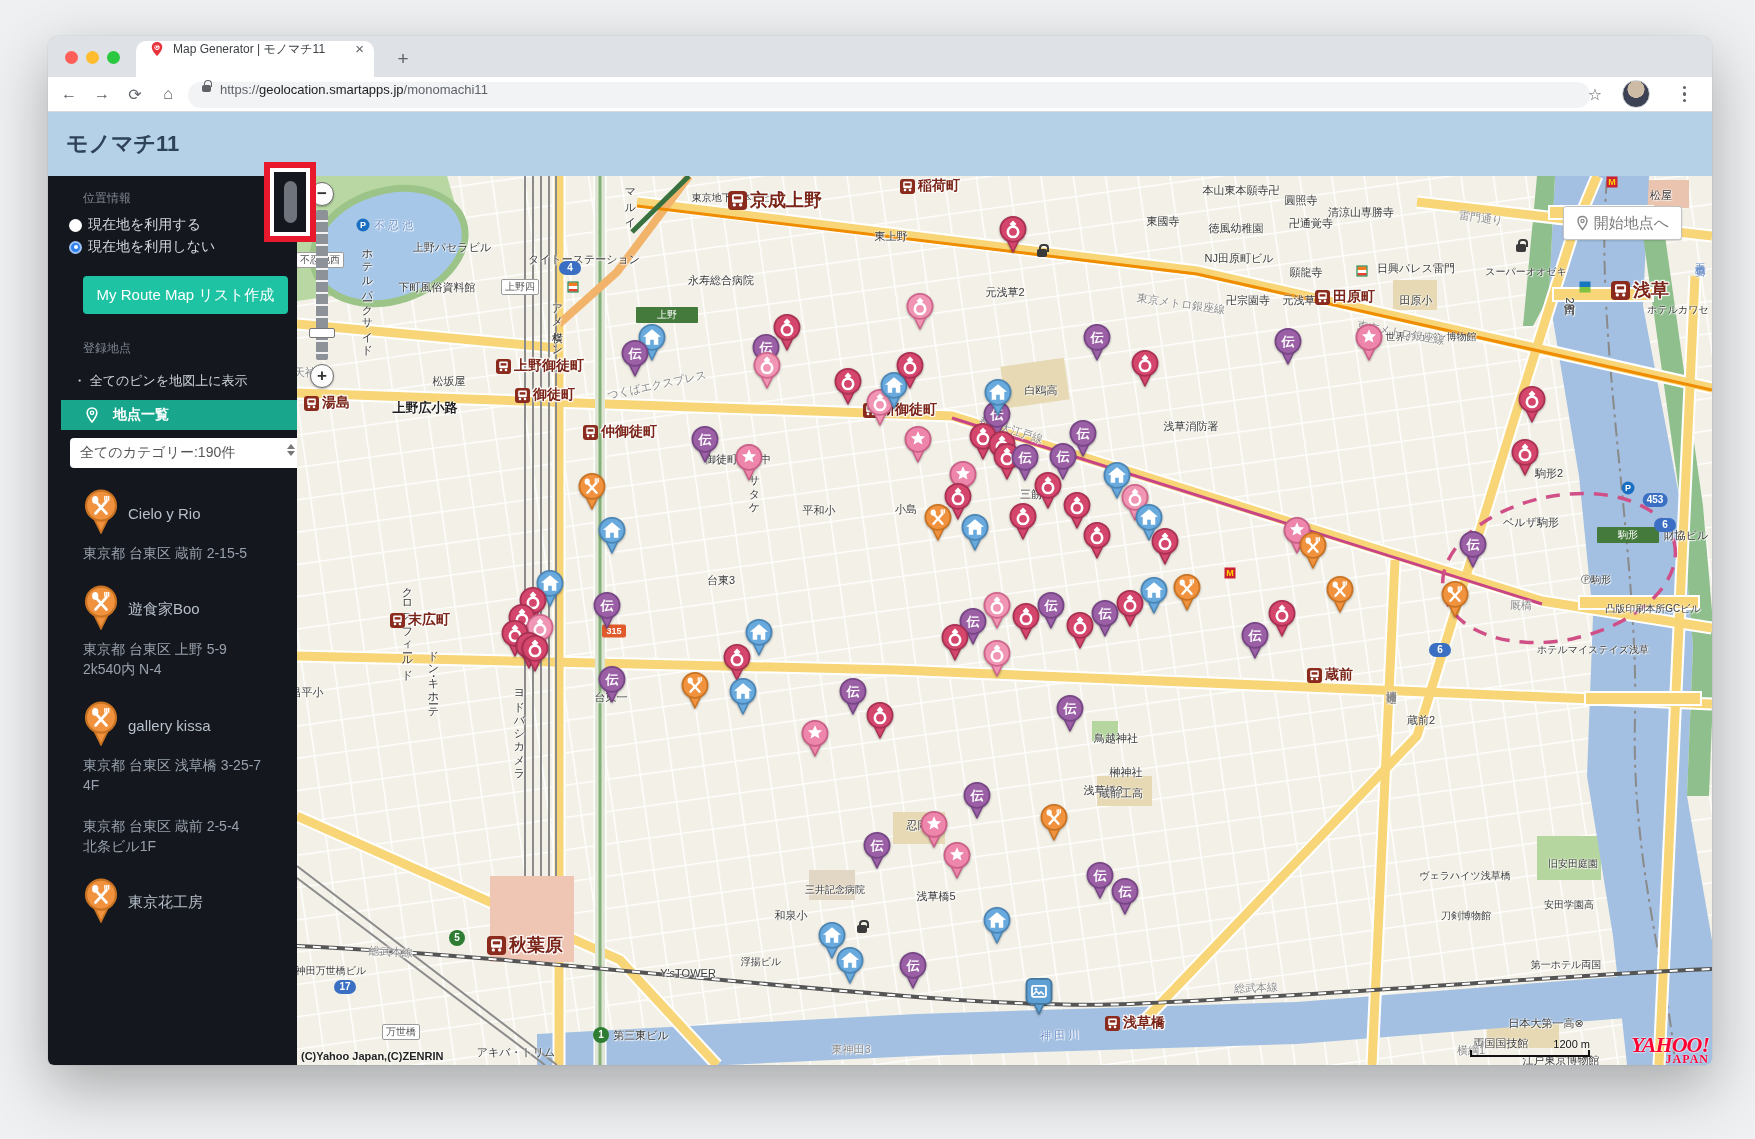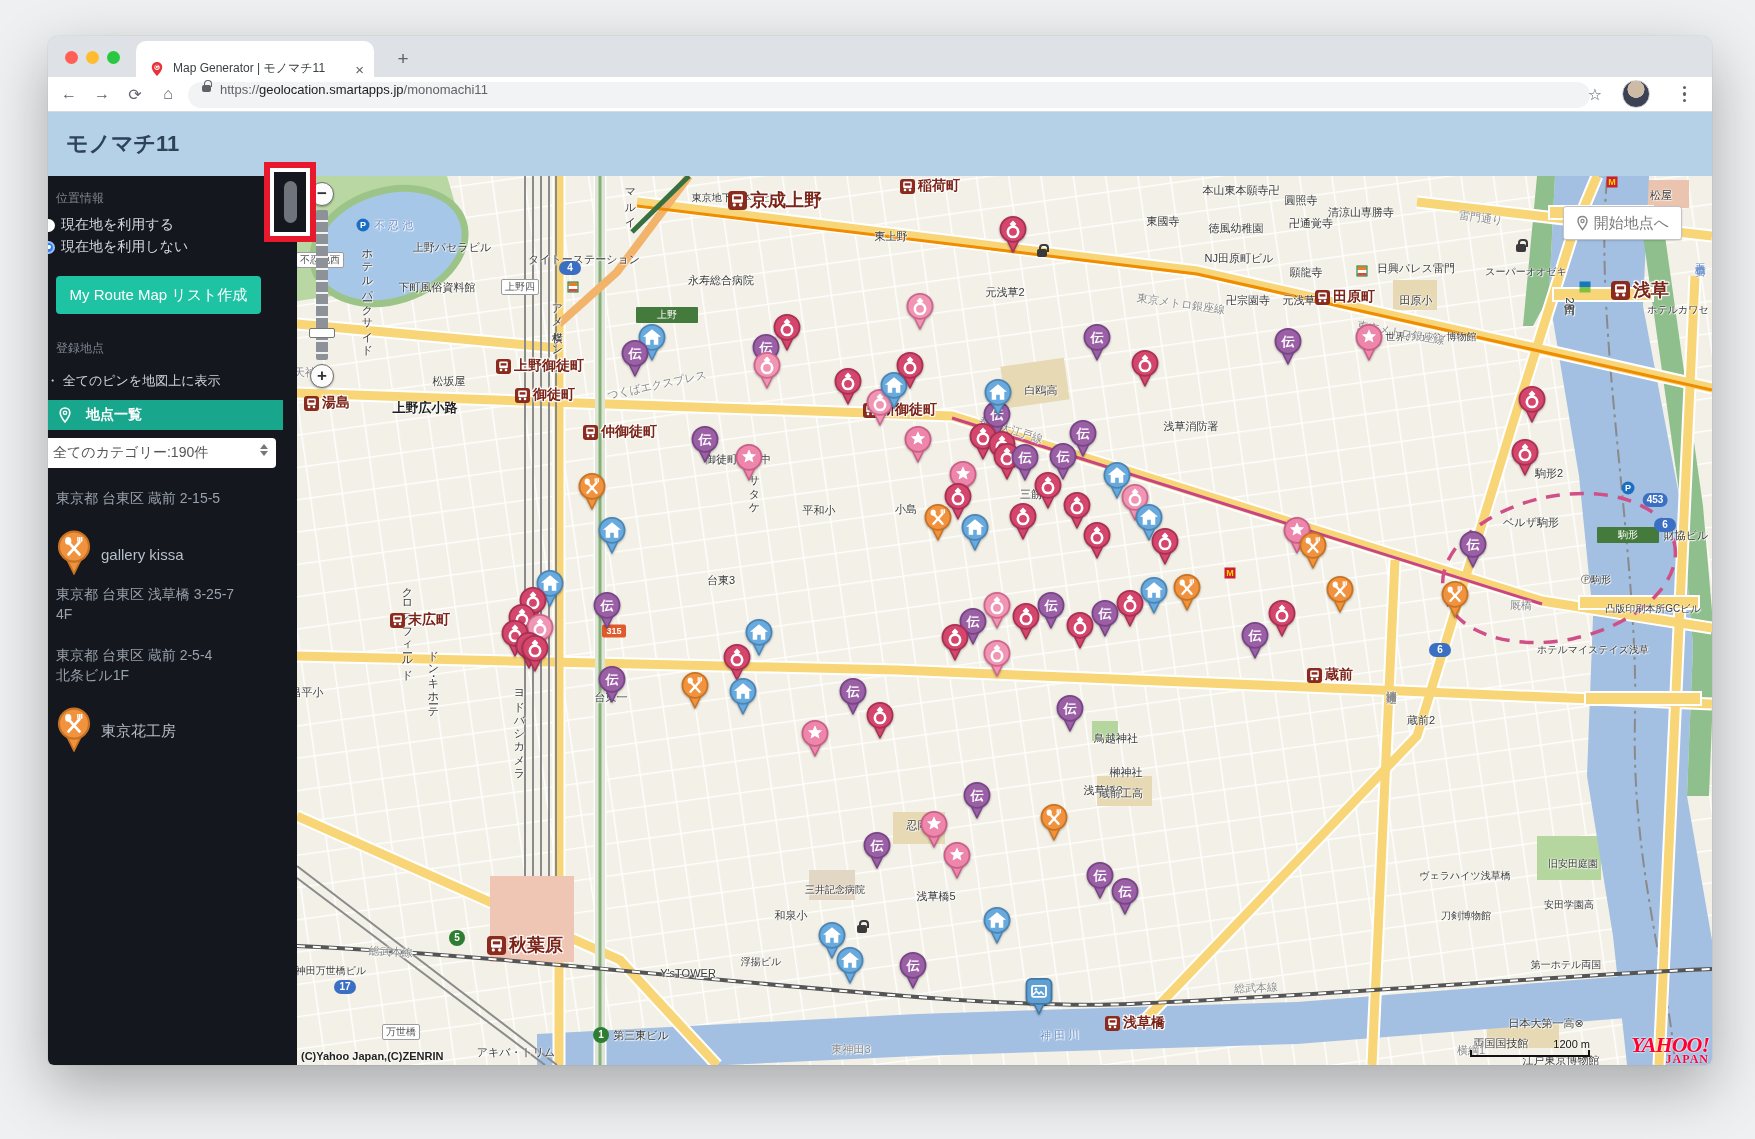--- a/index.html
+++ b/index.html
@@ -9,21 +9,21 @@
   .window { position:absolute; left:48px; top:36px; width:1664px; height:1029px;
     border-radius:10px 10px 6px 6px; overflow:hidden; background:#fff;
     box-shadow:0 22px 60px rgba(0,0,0,.30), 0 0 1px #9aa0a6; }
 
   
   .tabstrip { position:relative; height:41px; background:#dee1e6; }
   .lights { position:absolute; left:17px; top:15px; display:flex; gap:8px; }
   .light { width:13px; height:13px; border-radius:50%; }
   .light.r { background:#ff5f57; } .light.y { background:#febc2e; } .light.g { background:#2ac840; }
   .tab { position:absolute; left:88px; top:5px; width:238px; height:36px; background:#fff;
-    border-radius:10px 10px 0 0; display:flex; align-items:flex-end; padding:0 10px 0 13px; }
+    border-radius:10px 10px 0 0; display:flex; align-items:flex-start; padding:0 10px 0 13px; }
   .tab-title { font-size:12px; color:#3c4043; margin-left:8px; flex:1; white-space:nowrap; overflow:hidden; text-overflow:ellipsis; }
   .tab-close { color:#5f6368; font-size:15px; line-height:1; cursor:default; }
   .newtab { position:absolute; left:342px; top:10px; width:26px; height:26px; color:#5f6368;
     font-size:19px; text-align:center; line-height:25px; border-radius:50%; }
 
   .toolbar { position:relative; height:35px; background:#fff; border-bottom:1px solid #d7dade;
     display:flex; align-items:center; }
   .navic { width:24px; text-align:center; color:#5f6368; font-size:16px; margin-left:9px; }
   .urlpill { position:absolute; left:140px; top:5px; height:26px; width:1402px; background:#f1f3f4;
     border-radius:13px; display:flex; align-items:flex-start; padding:0 14px; }
@@ -39,21 +39,21 @@
     display:flex; flex-direction:column; gap:3px; }
   .menu3 i { width:3.5px; height:3.5px; background:#5f6368; border-radius:50%; }
 
   
   .appheader { height:64px; background:#b5d1e8; display:flex; align-items:center; padding-left:18px; }
   .appheader h1 { font-size:22px; color:#2e4258; font-weight:bold; }
 
   .content { display:flex; height:889px; }
 
   
-  .sidebar { width:249px; background:#14171d; color:#cfd4dc; position:relative; flex:none; overflow:hidden; padding:14px 0 0 8px; }
+  .sidebar { width:249px; background:#14171d; color:#cfd4dc; position:relative; flex:none; overflow:hidden; padding:14px 0 0 35px; }
   .sec-label { color:#7e8591; font-size:12px; margin-bottom:9px; }
   .radio-row { display:flex; align-items:center; gap:6px; font-size:14px; color:#d3d7de; margin-left:-14px; margin-bottom:4px;}
   .rad { width:13px; height:13px; border-radius:50%; background:#fff; flex:none; }
   .rad.sel { background:#2f80ed; border:2px solid #9dc0f5; position:relative; }
   .rad.sel:after { content:""; position:absolute; left:2.5px; top:2.5px; width:4px; height:4px; background:#fff; border-radius:50%; }
   .routebtn { margin-top:16px; width:205px; height:38px; background:#1dc3a3; color:#fff; border:none;
     border-radius:4px; font-size:15px; font-family:inherit; }
   .reg-label { margin-top:26px; color:#7e8591; font-size:12px; }
   .showpins { margin-top:15px; font-size:13px; color:#cfd4dc; margin-left:-10px; }
   .listbar { margin:10px 0 0 -22px; width:249px; height:30px; background:#18a78c; color:#fff;
@@ -201,25 +201,57 @@
       </div>
       <div class="catselect">
         <span>全てのカテゴリー:190件</span>
         <span class="arrows">
             <i class="up"></i>
             <i class="dn"></i>
           </span>
       </div>
       <div class="places" id="places">
   <div class="place">
+    <div class="place-head">
+      <span class="place-ico"><svg width="36" height="46" viewBox="0 0 30 38">
+                  <path d="M15,37 L8.5,24 L21.5,24 Z" fill="#f0923e" stroke="#c97322" stroke-width="1.5"></path>
+                  <circle cx="15" cy="14.5" r="12.5" fill="#f0923e" stroke="#c97322" stroke-width="1.8"></circle>
+                  <g stroke="#fff" stroke-width="2.4" stroke-linecap="round">
+                    <path d="M10.5 11 L19.5 21"></path>
+                    <path d="M19.5 11 L10.5 21"></path>
+                  </g>
+                  <ellipse cx="10.2" cy="9.8" rx="2.6" ry="3.2" fill="#fff"></ellipse>
+                  <path d="M18.2 6.5v4M19.8 6.5v4M21.4 6.5v4" stroke="#fff" stroke-width="1.2"></path>
+                </svg></span>
+      <span class="place-name">Cielo y Rio</span>
+    </div>
     <div class="place-addr">
               <div>東京都 台東区 蔵前 2-15-5</div>
             </div>
   </div>
 
+  <div class="place">
+    <div class="place-head">
+      <span class="place-ico"><svg width="36" height="46" viewBox="0 0 30 38">
+                  <path d="M15,37 L8.5,24 L21.5,24 Z" fill="#f0923e" stroke="#c97322" stroke-width="1.5"></path>
+                  <circle cx="15" cy="14.5" r="12.5" fill="#f0923e" stroke="#c97322" stroke-width="1.8"></circle>
+                  <g stroke="#fff" stroke-width="2.4" stroke-linecap="round">
+                    <path d="M10.5 11 L19.5 21"></path>
+                    <path d="M19.5 11 L10.5 21"></path>
+                  </g>
+                  <ellipse cx="10.2" cy="9.8" rx="2.6" ry="3.2" fill="#fff"></ellipse>
+                  <path d="M18.2 6.5v4M19.8 6.5v4M21.4 6.5v4" stroke="#fff" stroke-width="1.2"></path>
+                </svg></span>
+      <span class="place-name">遊食家Boo</span>
+    </div>
+    <div class="place-addr">
+              <div>東京都 台東区 上野 5-9</div>
+              <div>2k540内 N-4</div>
+            </div>
+  </div>
 
   <div class="place">
     <div class="place-head">
       <span class="place-ico"><svg width="36" height="46" viewBox="0 0 30 38">
                   <path d="M15,37 L8.5,24 L21.5,24 Z" fill="#f0923e" stroke="#c97322" stroke-width="1.5"></path>
                   <circle cx="15" cy="14.5" r="12.5" fill="#f0923e" stroke="#c97322" stroke-width="1.8"></circle>
                   <g stroke="#fff" stroke-width="2.4" stroke-linecap="round">
                     <path d="M10.5 11 L19.5 21"></path>
                     <path d="M19.5 11 L10.5 21"></path>
                   </g>

